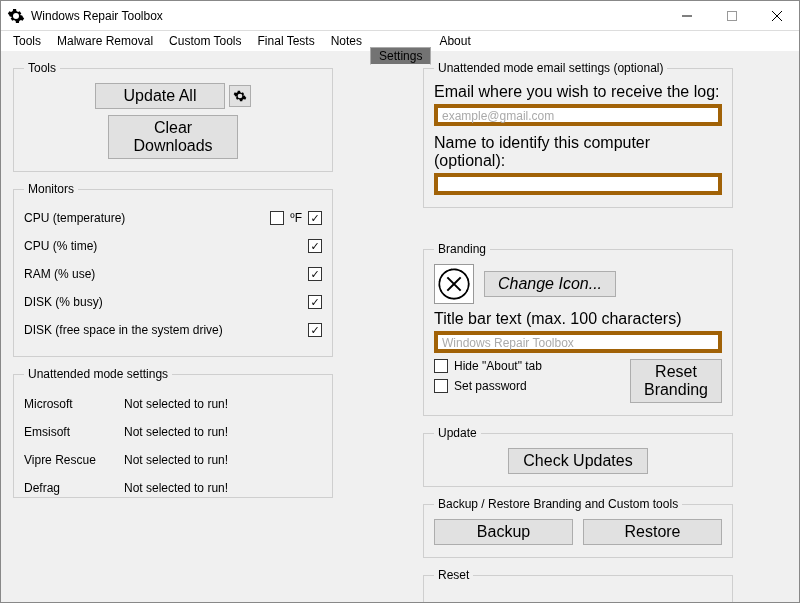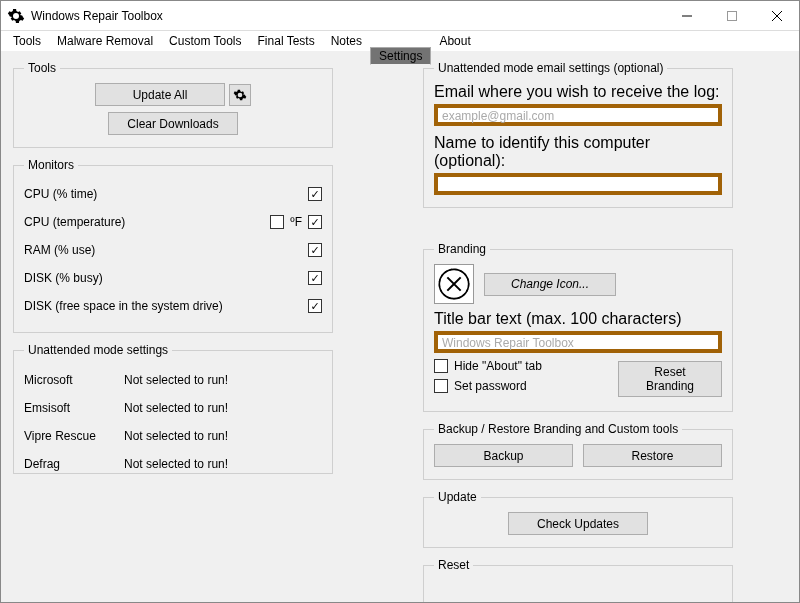--- a/index.html
+++ b/index.html
@@ -10,21 +10,21 @@
 .win-btn { width: 45px; height: 29px; display: flex; align-items: center; justify-content: center; }
 .win-btn svg { width: 10px; height: 10px; }
 .tabstrip { display: flex; align-items: center; background: #fff; padding: 0 4px; font-size: 12px; height: 20px;}
 .tab { padding: 1px 8px; color: #000; cursor: default; }
 .tab.active { background: #737373; border: 1px solid #aaa; border-bottom-color:#f0f0f0; position:relative; top:15px;}
 .content { background: #f0f0f0; height: 552px; padding: 10px 12px; display: flex; gap: 90px;}
 .col { width: 320px; }
 .colR { width: 310px; }
 fieldset { border: 1px solid #cfcfcf; padding: 8px 10px 12px 10px; margin-bottom: 10px; font-size: 12px; position:relative;}
 legend { font-size: 12px; padding: 0 4px; color:#000;}
-.btn { background: #e1e1e1; border: 1px solid #adadad; font-size: 12px; padding: 3px 10px; cursor: default; min-height:23px;}
+.btn { background: #e1e1e1; border: 1px solid #adadad; font-size: 16px; padding: 3px 10px; cursor: default; min-height:23px;}
 .btn.wide { width: 130px; }
 .row { display: flex; align-items: center; gap: 6px; margin-bottom: 6px; }
 .cb { width: 14px; height: 14px; border: 1px solid #333; display:inline-flex;align-items:center;justify-content:center;background:#fff;}
 .cb.checked::after{content:"✓";font-size:11px;line-height:11px;}
 .mon-row{display:flex;align-items:center;justify-content:space-between;height:28px;}
 .mon-row .left{display:flex;align-items:center;gap:6px;}
 .input{border:4px solid #a16207;height:22px;width:100%;padding:1px 4px;font-size:12px;background:#fff;}
 .input.ph{color:#aaa;}
 .section-label{font-size:16px;color:#000;margin-bottom:3px;display:block;}
 .two-col-grid{display:grid;grid-template-columns:100px 1fr;row-gap:14px;font-size:12px;}
@@ -84,30 +84,30 @@
           </div>
         </div>
         <button class="btn wide">Clear Downloads</button>
       </div>
     </fieldset>
 
     <fieldset>
       <legend>Monitors</legend>
       <div id="monitors-list">
           <div class="mon-row">
-            <span>CPU (% time)</span>
-            <div class="left">
-              <span class="cb checked"></span>
-            </div>
-          </div>
-          <div class="mon-row">
             <span>CPU (temperature)</span>
             <div class="left">
               <span class="cb"></span>
               <span>ºF</span>
+              <span class="cb checked"></span>
+            </div>
+          </div>
+          <div class="mon-row">
+            <span>CPU (% time)</span>
+            <div class="left">
               <span class="cb checked"></span>
             </div>
           </div>
           <div class="mon-row">
             <span>RAM (% use)</span>
             <div class="left">
               <span class="cb checked"></span>
             </div>
           </div>
           <div class="mon-row">
@@ -167,35 +167,35 @@
         <div style="flex:1;">
           <div class="row">
               <span class="cb"></span>
               <span>Hide "About" tab</span>
             </div>
           <div class="row">
               <span class="cb"></span>
               <span>Set password</span>
             </div>
         </div>
-        <button class="btn" style="width:104px;align-self:center;">Reset Branding</button>
-      </div>
+        <button class="btn" style="width:92px;align-self:center;">Reset Branding</button>
+      </div>
+    </fieldset>
+
+    <fieldset>
+      <legend>Update</legend>
+      <div style="text-align:center;"><button class="btn" style="width:140px;">Check Updates</button></div>
     </fieldset>
 
     <fieldset>
       <legend>Backup / Restore Branding and Custom tools</legend>
       <div class="pair">
         <button class="btn">Backup</button>
         <button class="btn">Restore</button>
       </div>
     </fieldset>
 
     <fieldset>
-      <legend>Update</legend>
-      <div style="text-align:center;"><button class="btn" style="width:140px;">Check Updates</button></div>
-    </fieldset>
-
-    <fieldset>
       <legend>Reset</legend>
       <div style="text-align:center;"><button class="btn" style="width:140px;margin-top:24px;">Reset to Defaults</button></div>
     </fieldset>
   </div>
 </div>
 
 </body></html>

